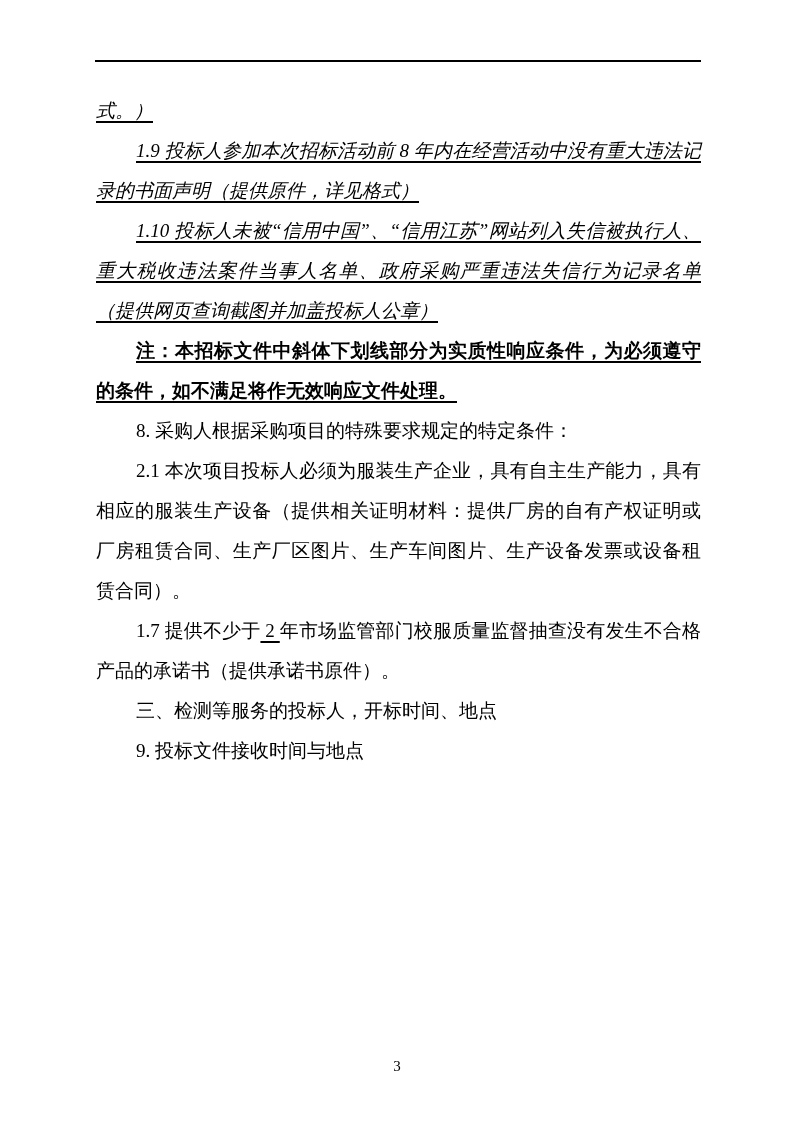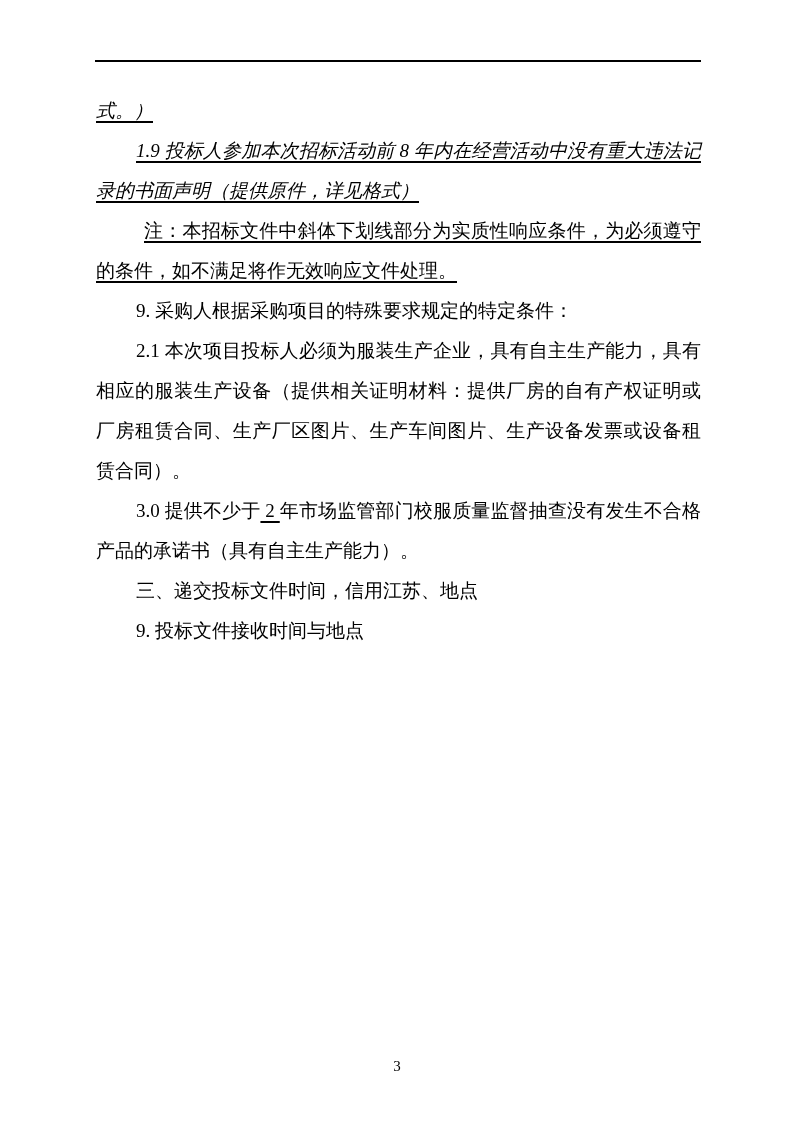--- a/index.html
+++ b/index.html
@@ -35,25 +35,24 @@
   .para.indent { text-indent: 40px; }
   .run-regular { font-style: normal; font-weight: normal; }
   .run-bold { font-weight: 400; }
   .run-italic-underline {
     font-style: italic;
     text-decoration: underline;
     text-underline-offset: 4px;
     text-decoration-thickness: 1.5px;
   }
   .run-bold-underline {
-    font-weight: 400;
+    font-weight: 700;
     text-decoration: underline;
     text-underline-offset: 4px;
     text-decoration-thickness: 1.5px;
-    margin-left: 8px;
   }
   .run-underline {
     text-decoration: underline;
     text-underline-offset: 4px;
     text-decoration-thickness: 1.5px;
   }
   .page-number {
     position: absolute;
     top: 1056px;
     left: 0;
@@ -64,21 +63,22 @@
   }
 </style>
 </head>
 <body>
 
 <div class="page">
   <div class="header-rule"></div>
   <div class="doc-body">
       <p class="para"><span class="run-italic-underline">式。）</span></p>
       <p class="para indent"><span class="run-italic-underline">1.9 投标人参加本次招标活动前 8 年内在经营活动中没有重大违法记录的书面声明（提供原件，详见格式）</span></p>
+      <p class="para indent"><span class="run-italic-underline">1.10 投标人未被“信用中国”、“信用江苏”网站列入失信被执行人、重大税收违法案件当事人名单、政府采购严重违法失信行为记录名单（提供网页查询截图并加盖投标人公章）</span></p>
       <p class="para indent"><span class="run-bold-underline">注：本招标文件中斜体下划线部分为实质性响应条件，为必须遵守的条件，如不满足将作无效响应文件处理。</span></p>
-      <p class="para indent"><span class="run-regular">9. 采购人根据采购项目的特殊要求规定的特定条件：</span></p>
+      <p class="para indent"><span class="run-regular">8. 采购人根据采购项目的特殊要求规定的特定条件：</span></p>
       <p class="para indent"><span class="run-bold">2.1 本次项目投标人必须为服装生产企业，具有自主生产能力，具有相应的服装生产设备（提供相关证明材料：提供厂房的自有产权证明或厂房租赁合同、生产厂区图片、生产车间图片、生产设备发票或设备租赁合同）。</span></p>
-      <p class="para indent"><span class="run-regular">3.0 提供不少于</span><span class="run-underline"> 2 </span><span class="run-regular">年市场监管部门校服质量监督抽查没有发生不合格产品的承诺书</span><span class="run-bold">（具有自主生产能力）</span><span class="run-regular">。</span></p>
-      <p class="para indent"><span class="run-bold">三、递交投标文件时间，信用江苏、地点</span></p>
+      <p class="para indent"><span class="run-regular">1.7 提供不少于</span><span class="run-underline"> 2 </span><span class="run-regular">年市场监管部门校服质量监督抽查没有发生不合格产品的承诺书</span><span class="run-bold">（提供承诺书原件）</span><span class="run-regular">。</span></p>
+      <p class="para indent"><span class="run-bold">三、检测等服务的投标人，开标时间、地点</span></p>
       <p class="para indent"><span class="run-bold">9. 投标文件接收时间与地点</span></p>
     </div>
   <div class="page-number">3</div>
 </div>
 
 </body></html>

